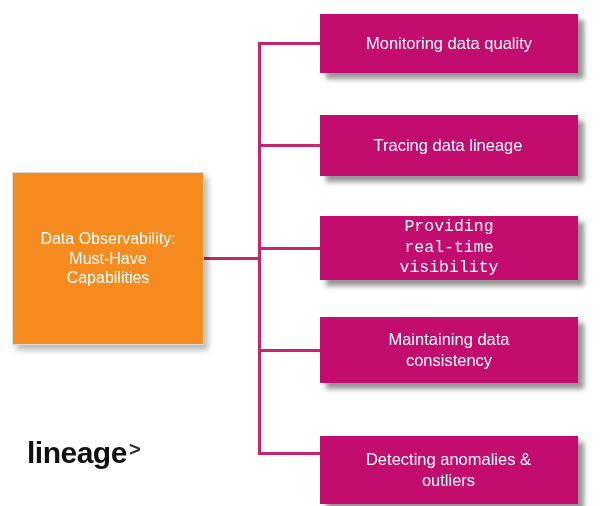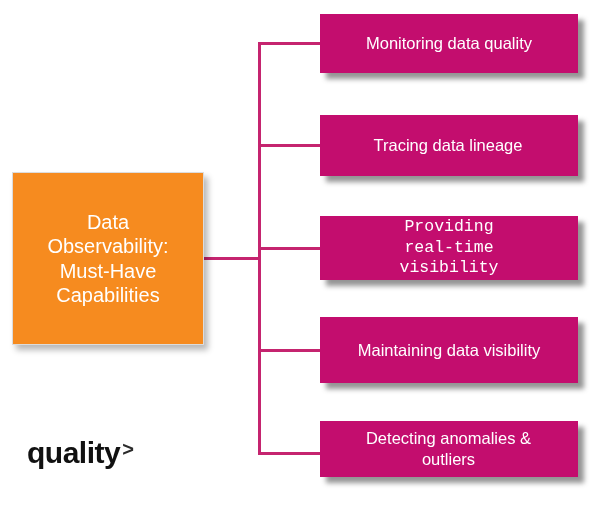--- a/index.html
+++ b/index.html
@@ -44,21 +44,21 @@
     width: 192px; height: 173px;
     background: var(--accent-orange, #F68B1F);
     border: 1px solid #dcdcdc;
     box-shadow: 4px 5px 6px rgba(0,0,0,0.28);
     display: flex;
     flex-direction: column;
     justify-content: center;
     align-items: center;
     text-align: center;
     color: var(--box-text, #fff);
-    font-size: 20px;
+    font-size: 16px;
     line-height: 1.22;
     padding: 8px 14px;
   }
   .main-box .line2 { margin-top: 0; }
 
   
   .cap-box {
     position: absolute;
     left: 320px;
     width: 258px;
@@ -71,21 +71,21 @@
     color: var(--box-text, #fff);
     font-size: 16.5px;
     line-height: 1.25;
     padding: 6px 30px;
     white-space: pre-line;
   }
   .cap-0 { top: 14px;  height: 59px; }
   .cap-1 { top: 115px; height: 61px; padding-left: 28px; }
   .cap-2 { top: 216px; height: 64px; font-family: Liberation Mono, monospace; }
   .cap-3 { top: 317px; height: 66px; }
-  .cap-4 { top: 421px; height: 56px; padding-left: 29px; }
+  .cap-4 { top: 436px; height: 68px; padding-left: 29px; }
 
   
   .logo {
     position: absolute;
     left: 27px; top: 438px;
     color: var(--logo-color, #111);
     display: flex;
     align-items: flex-start;
   }
   .logo .word {
@@ -125,24 +125,24 @@
     <span>Monitoring data quality</span>
   </div>
   <div class="cap-box cap-1">
     <span>Tracing data lineage</span>
   </div>
   <div class="cap-box cap-2">
     <span>Providing
 real-time visibility</span>
   </div>
   <div class="cap-box cap-3">
-    <span>Maintaining data visibility</span>
+    <span>Maintaining data consistency</span>
   </div>
   <div class="cap-box cap-4">
     <span>Detecting anomalies &amp; outliers</span>
   </div>
 
   <div class="logo">
-    <span class="word">quality</span>
+    <span class="word">lineage</span>
     <span class="gt">&gt;</span>
   </div>
 
 </div>
 
 </body></html>

